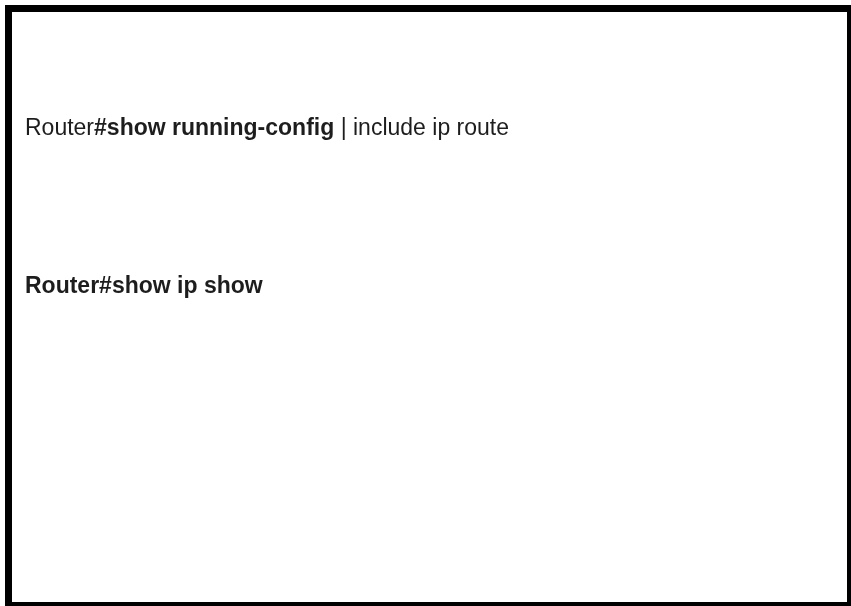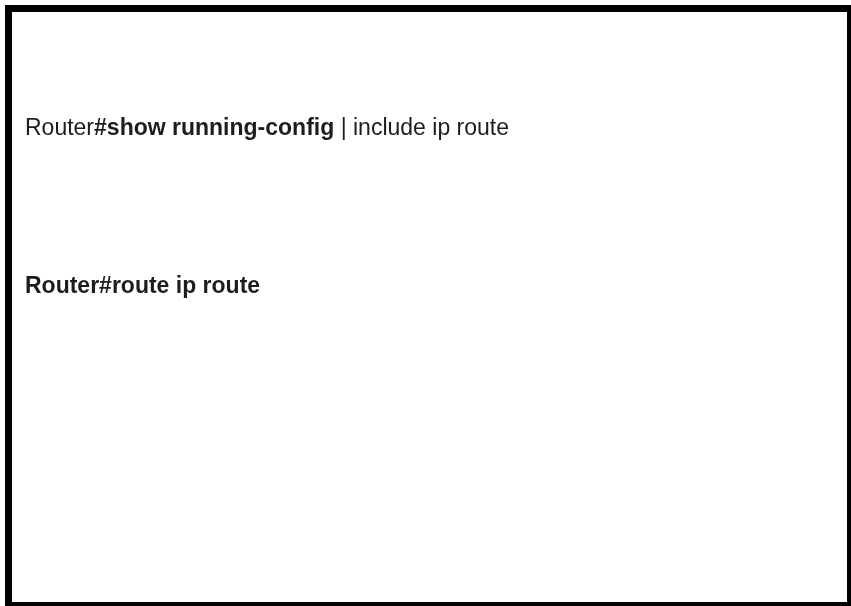--- a/index.html
+++ b/index.html
@@ -37,21 +37,21 @@
 </style>
 </head>
 <body>
 
 <div class="frame">
   <div class="terminal">
 
     <div class="line"><span>Router</span><span class="bold">#show running-config</span><span> | include ip route</span></div>
 
 
-    <div class="line bold">Router#route ip route</div>
+    <div class="line bold">Router#show ip show</div>
 
     <div class="line"></div>
 
     
 
     
 
     
 
     

